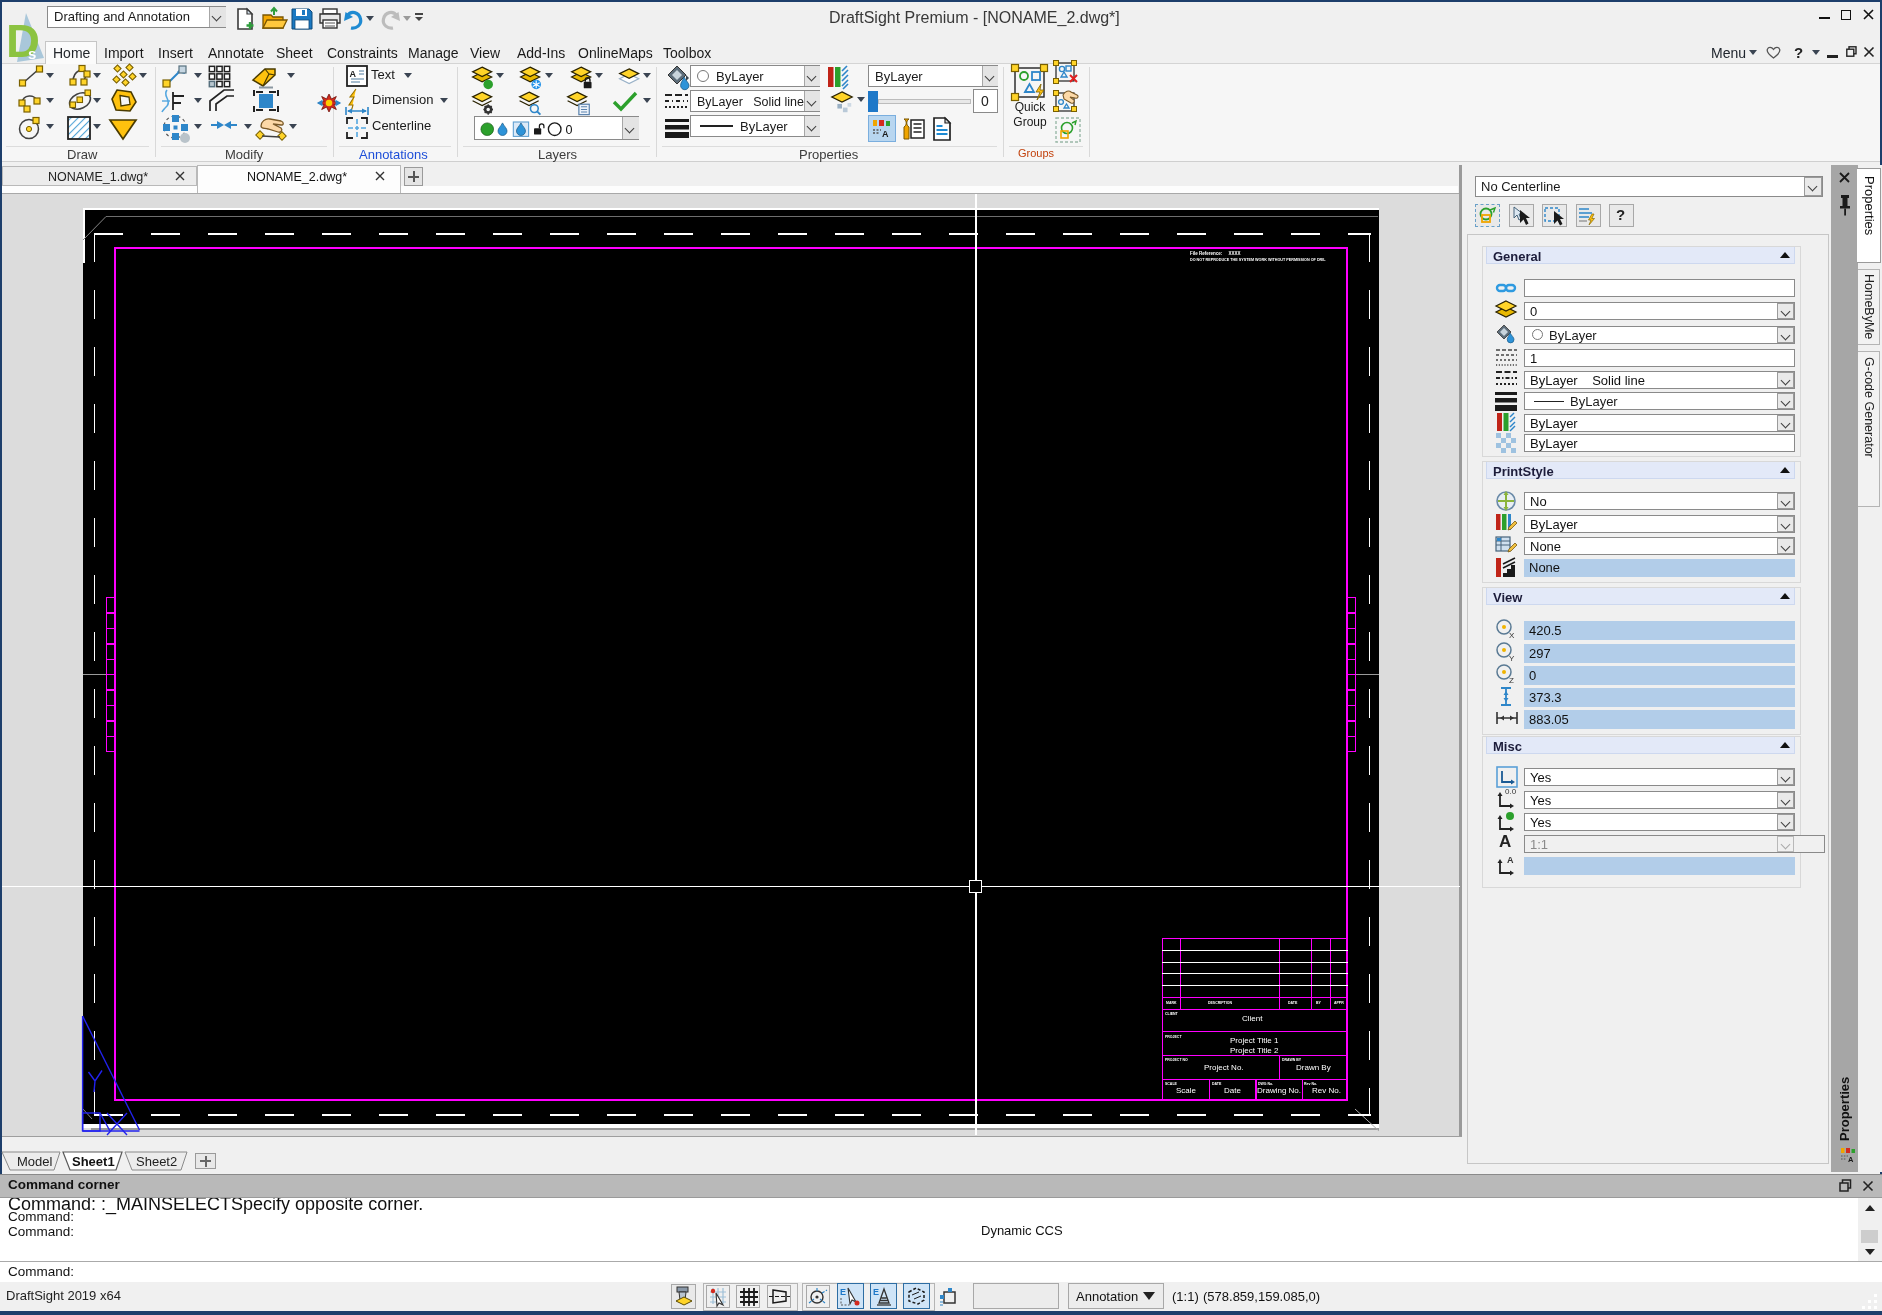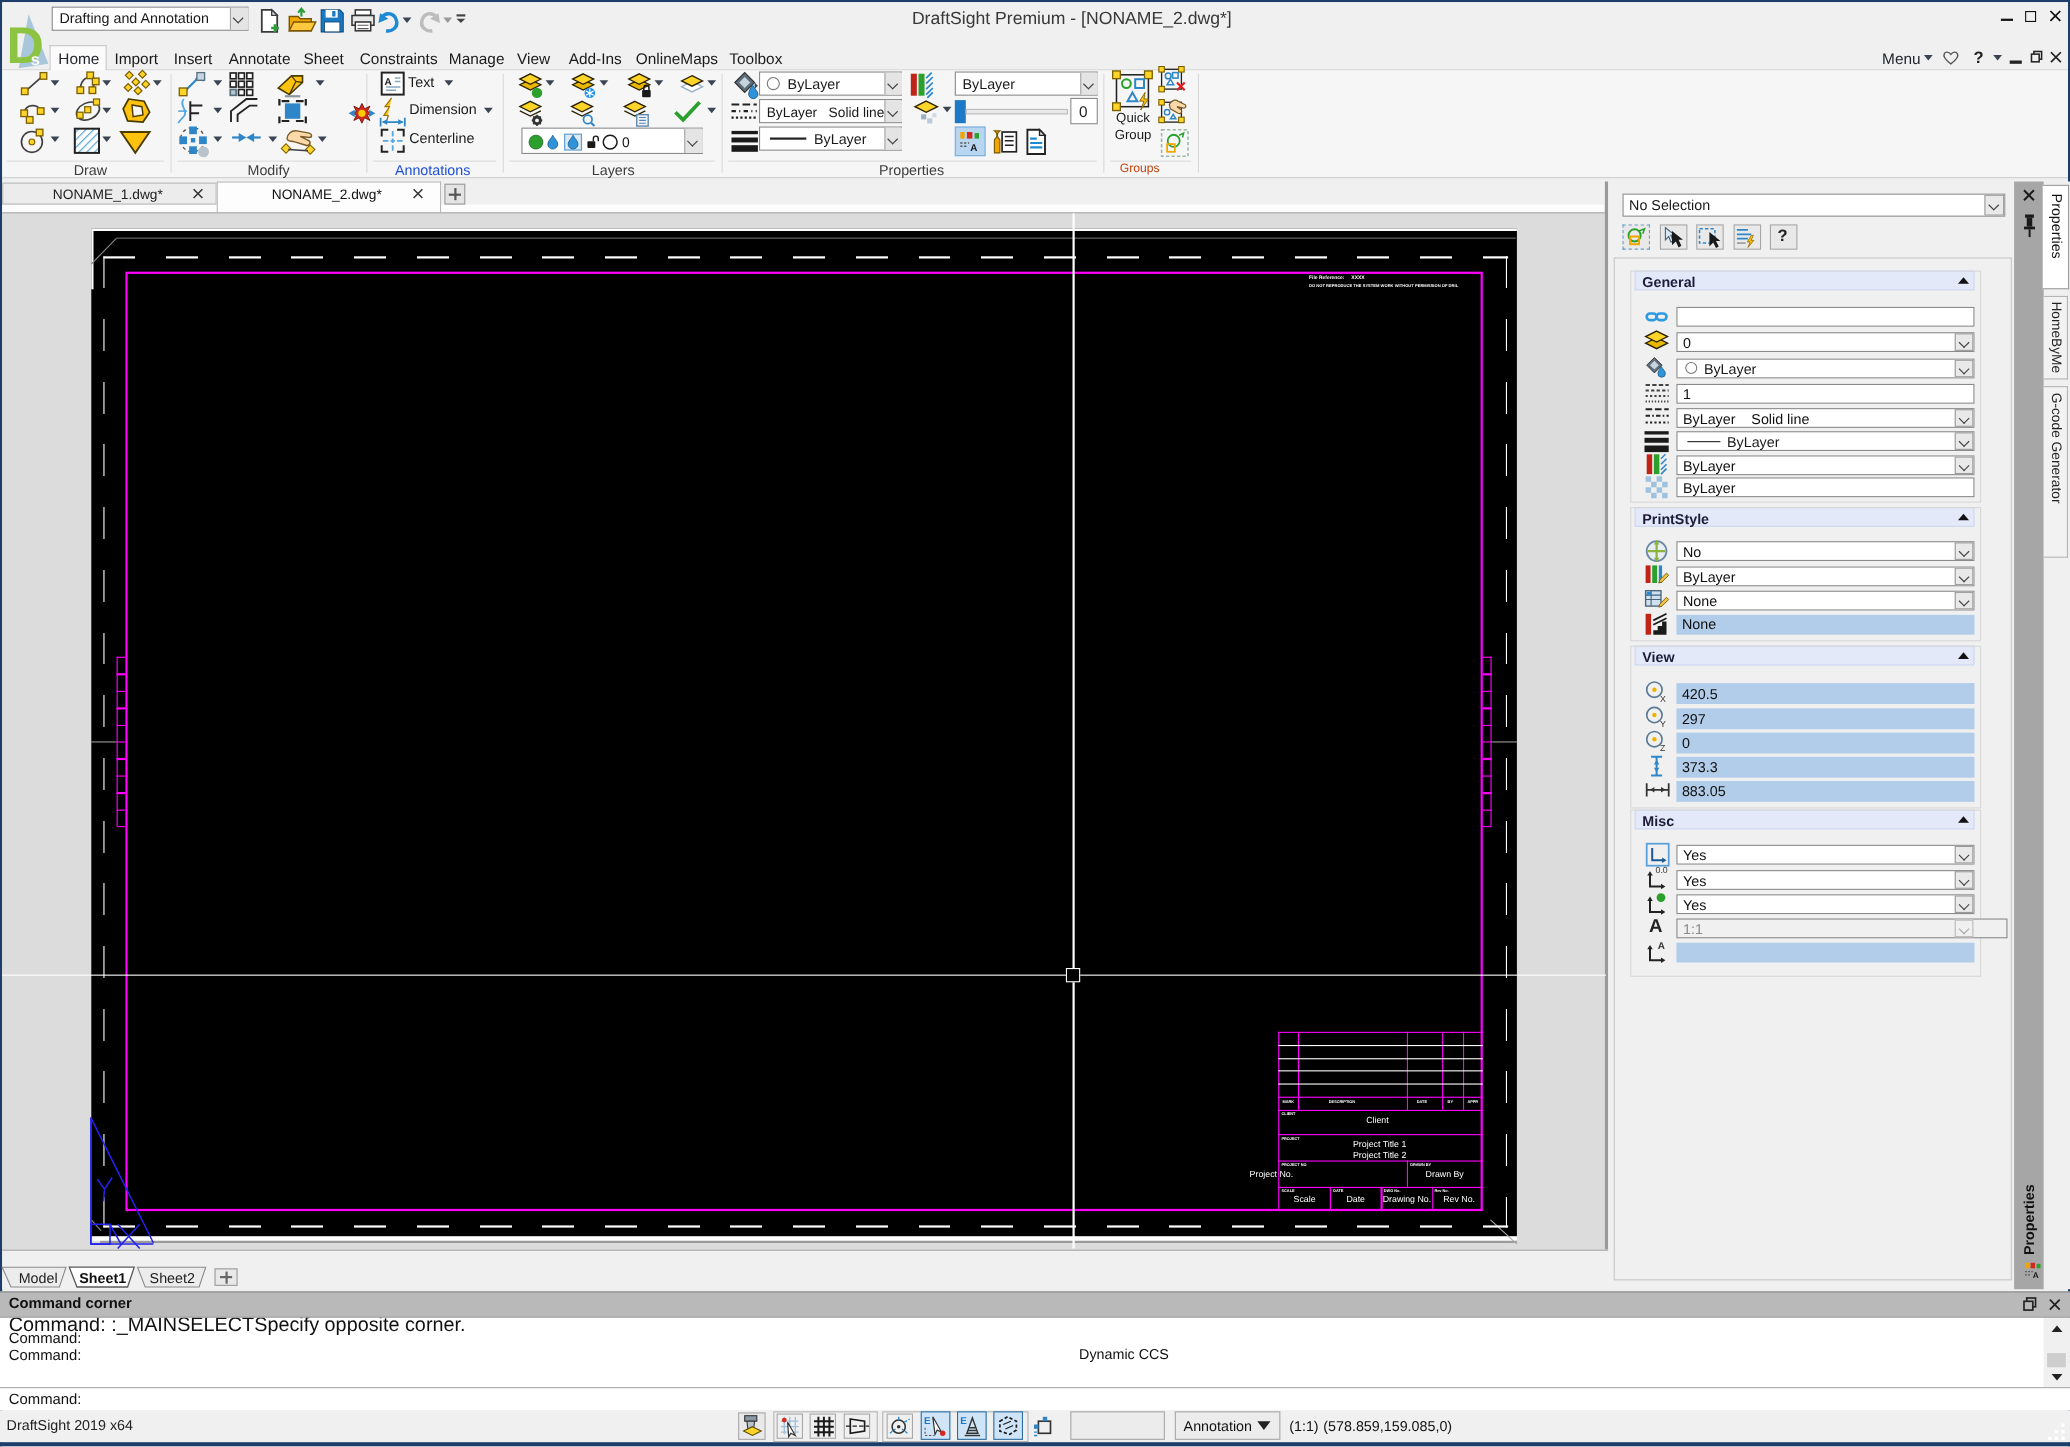--- a/index.html
+++ b/index.html
@@ -574,21 +574,21 @@
 <div class="tiny" style="left:1208px;top:1000px;transform:scale(.7)">DESCRIPTION</div>
 <div class="tiny" style="left:1288px;top:1000px;transform:scale(.7)">DATE</div>
 <div class="tiny" style="left:1316px;top:1000px;transform:scale(.7)">BY</div>
 <div class="tiny" style="left:1334px;top:1000px;transform:scale(.7)">APPR</div>
 <div class="tiny" style="left:1165px;top:1011px;transform:scale(.7)">CLIENT</div>
 <div class="a t" style="left:1242px;top:1014px;font-size:8px;color:#fff">Client</div>
 <div class="tiny" style="left:1165px;top:1034px;transform:scale(.7)">PROJECT</div>
 <div class="a t" style="left:1230px;top:1036px;font-size:8px;color:#fff">Project Title 1</div>
 <div class="a t" style="left:1230px;top:1046px;font-size:8px;color:#fff">Project Title 2</div>
 <div class="tiny" style="left:1165px;top:1057px;transform:scale(.7)">PROJECT NO</div>
-<div class="a t" style="left:1136px;top:1063px;font-size:8px;color:#fff">Project No.</div>
+<div class="a t" style="left:1204px;top:1063px;font-size:8px;color:#fff">Project No.</div>
 <div class="tiny" style="left:1282px;top:1057px;transform:scale(.7)">DRAWN BY</div>
 <div class="a t" style="left:1296px;top:1063px;font-size:8px;color:#fff">Drawn By</div>
 <div class="tiny" style="left:1165px;top:1081px;transform:scale(.7)">SCALE</div>
 <div class="a t" style="left:1176px;top:1086px;font-size:8px;color:#fff">Scale</div>
 <div class="tiny" style="left:1212px;top:1081px;transform:scale(.7)">DATE</div>
 <div class="a t" style="left:1224px;top:1086px;font-size:8px;color:#fff">Date</div>
 <div class="tiny" style="left:1258px;top:1081px;transform:scale(.7)">DWG No.</div>
 <div class="a t" style="left:1257px;top:1086px;font-size:8px;color:#fff">Drawing No.</div>
 <div class="tiny" style="left:1304px;top:1081px;transform:scale(.7)">Rev No.</div>
 <div class="a t" style="left:1312px;top:1086px;font-size:8px;color:#fff">Rev No.</div>
@@ -716,21 +716,21 @@
         <rect x="12" y="6" width="3" height="3"></rect>
         <rect x="12" y="12" width="3" height="3"></rect>
         <rect x="6" y="6" width="3" height="3"></rect>
         <rect x="6" y="12" width="3" height="3"></rect>
         <rect x="0" y="12" width="3" height="3"></rect>
       </g>
 </svg>
 
 <div class="a" style="left:1462px;top:165px;width:369px;height:1007px;background:#f0f0f0"></div>
 <div class="cb" style="left:1475px;top:176px;width:348px;height:21px"></div>
-<div class="t" style="left:1481px;top:179px;font-size:13px">No Selection</div>
+<div class="t" style="left:1481px;top:179px;font-size:13px">No Centerline</div>
 <div class="a" style="left:1804px;top:177px;width:18px;height:19px;background:#e9e9e9;border:1px solid #9a9a9a;box-sizing:border-box"></div>
 <div class="chev" style="left:1809px;top:183px"></div>
 <div class="btn" style="left:1475px;top:204px;width:25px;height:23px;border:1px dashed #6aa0c8"></div>
 <svg class="a" style="left:1478px;top:207px" width="19" height="17" viewBox="0 0 19 17">
  <circle cx="8" cy="7" r="5.5" fill="none" stroke="#2ca02c" stroke-width="1.8"></circle>
  <rect x="4" y="8" width="8" height="7" fill="none" stroke="#f0a500" stroke-width="1.8"></rect>
  <path d="M12 3 l5 -2 l-1.5 4.5" fill="none" stroke="#2ca02c" stroke-width="1.4"></path>
 </svg>
 <div class="btn" style="left:1508.5px;top:204px;width:25px;height:23px"></div>
 <svg class="a" style="left:1511px;top:206px" width="20" height="19" viewBox="0 0 20 19">

